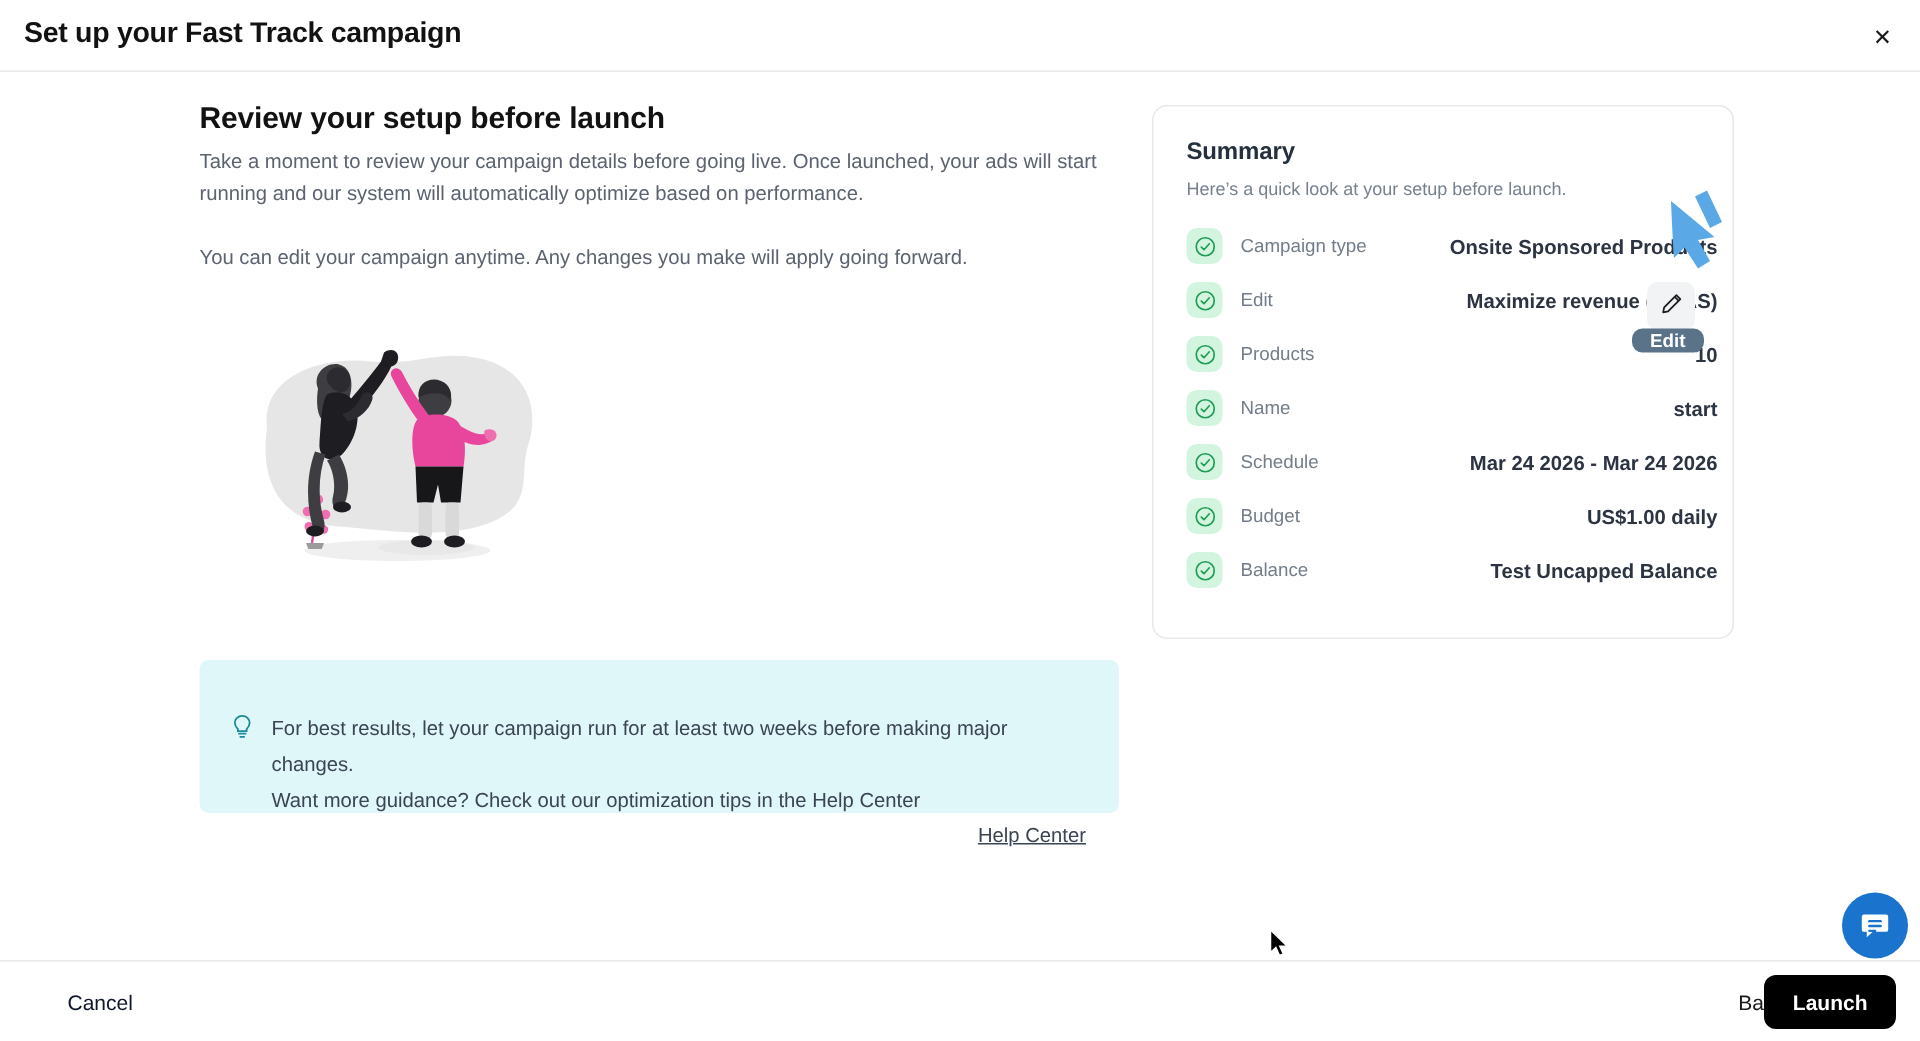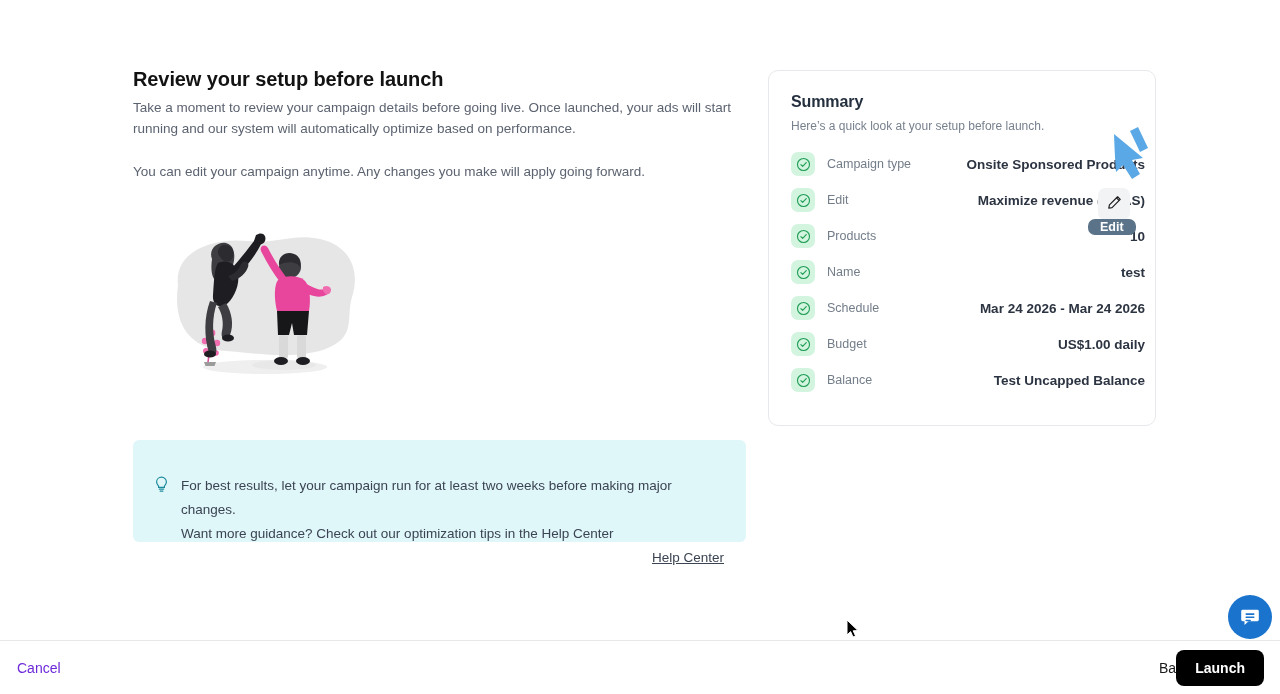--- a/index.html
+++ b/index.html
@@ -238,25 +238,25 @@
     position: absolute;
     left: 0;
     bottom: 0;
     width: 1280px;
     height: 54px;
     border-top: 1px solid #e8e8e8;
     background: #ffffff;
   }
   .cancel-btn {
     position: absolute;
-    left: 17px;
+    left: 45px;
     top: 50%;
     transform: translateY(-50%);
     font-size: 14px;
-    color: #6d28d9;
+    color: #0f172a;
     background: transparent;
     border: none;
     cursor: pointer;
     font-family: inherit;
   }
   .back-btn {
     position: absolute;
     right: 90px;
     top: 50%;
     transform: translateY(-50%);
@@ -310,20 +310,24 @@
     height: 20px;
     z-index: 30;
     pointer-events: none;
   }
 </style>
 </head>
 <body>
 
 <div class="app">
 
+  <div class="topbar">
+    <div class="topbar-title">Set up your Fast Track campaign</div>
+    <button class="close-btn">✕</button>
+  </div>
 
   <div class="left-col">
     <div class="page-heading">Review your setup before launch</div>
     <div class="page-sub">Take a moment to review your campaign details before going live. Once launched, your ads will start running and our system will automatically optimize based on performance.</div>
     <div class="page-sub2">You can edit your campaign anytime. Any changes you make will apply going forward.</div>
   </div>
 
   <div class="illustration">
     <svg width="220" height="165" viewBox="0 0 220 165" xmlns="http://www.w3.org/2000/svg">
 
@@ -433,21 +437,21 @@
       </div>
 
       <div class="summary-row">
         <span class="check-chip">
           <svg width="15" height="15" viewBox="0 0 16 16" fill="none" xmlns="http://www.w3.org/2000/svg">
             <circle cx="8" cy="8" r="6.4" stroke="#1f9d55" stroke-width="1.2"></circle>
             <path d="M5.2 8.2 L7.1 10.1 L10.9 5.9" stroke="#1f9d55" stroke-width="1.2" stroke-linecap="round" stroke-linejoin="round"></path>
           </svg>
         </span>
         <span class="row-label">Name</span>
-        <span class="row-value">test</span>
+        <span class="row-value">start</span>
       </div>
 
       <div class="summary-row">
         <span class="check-chip">
           <svg width="15" height="15" viewBox="0 0 16 16" fill="none" xmlns="http://www.w3.org/2000/svg">
             <circle cx="8" cy="8" r="6.4" stroke="#1f9d55" stroke-width="1.2"></circle>
             <path d="M5.2 8.2 L7.1 10.1 L10.9 5.9" stroke="#1f9d55" stroke-width="1.2" stroke-linecap="round" stroke-linejoin="round"></path>
           </svg>
         </span>
         <span class="row-label">Schedule</span>

